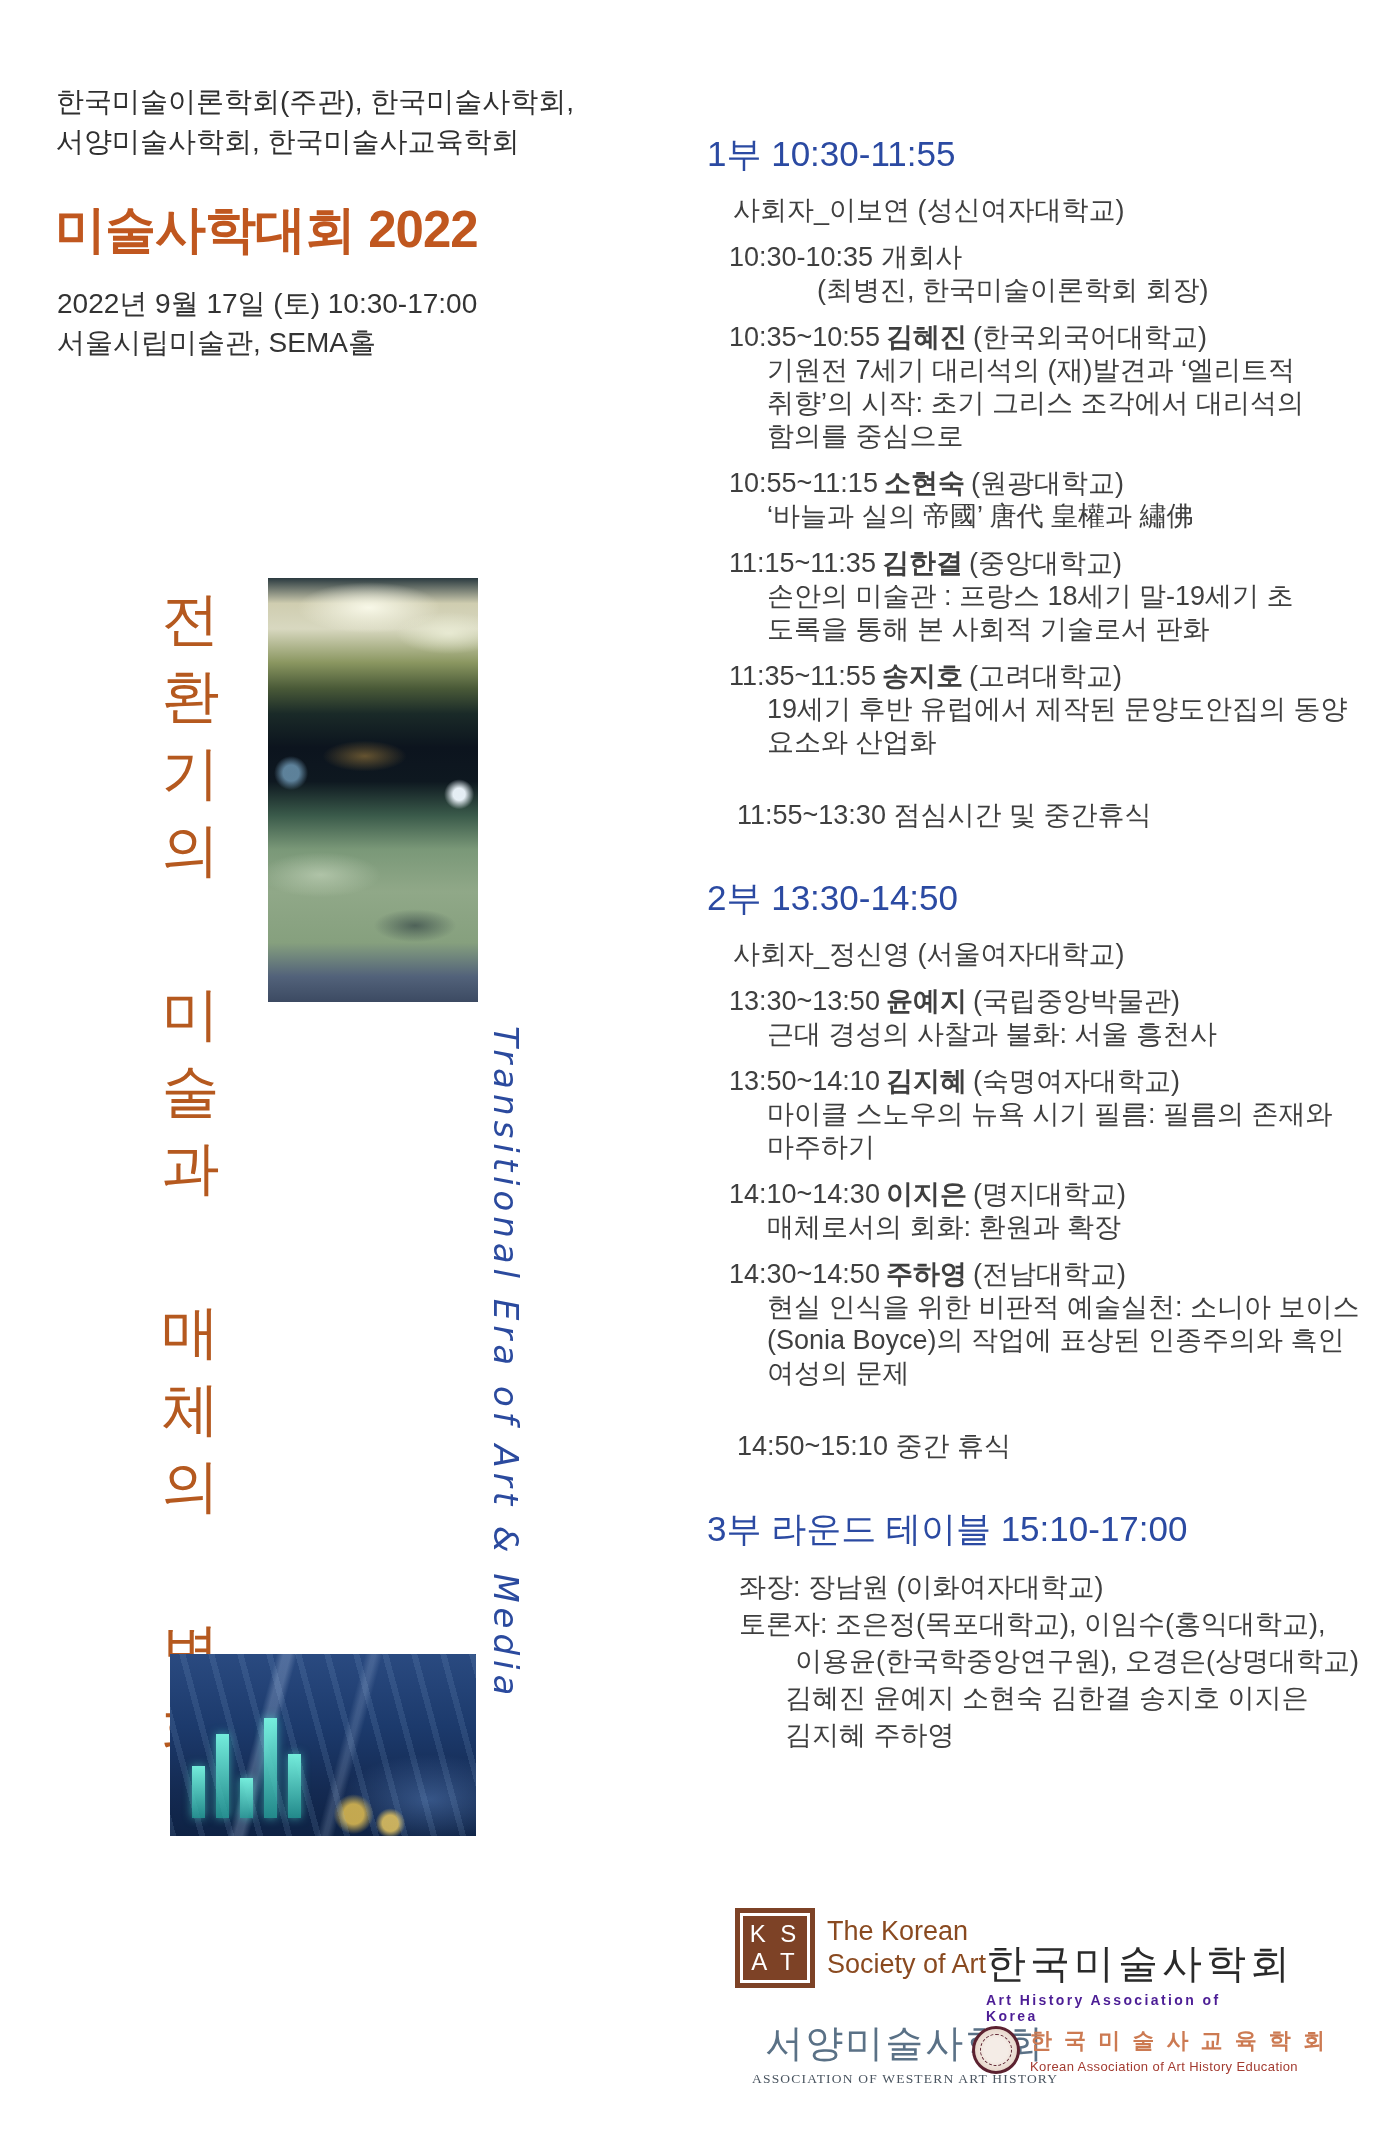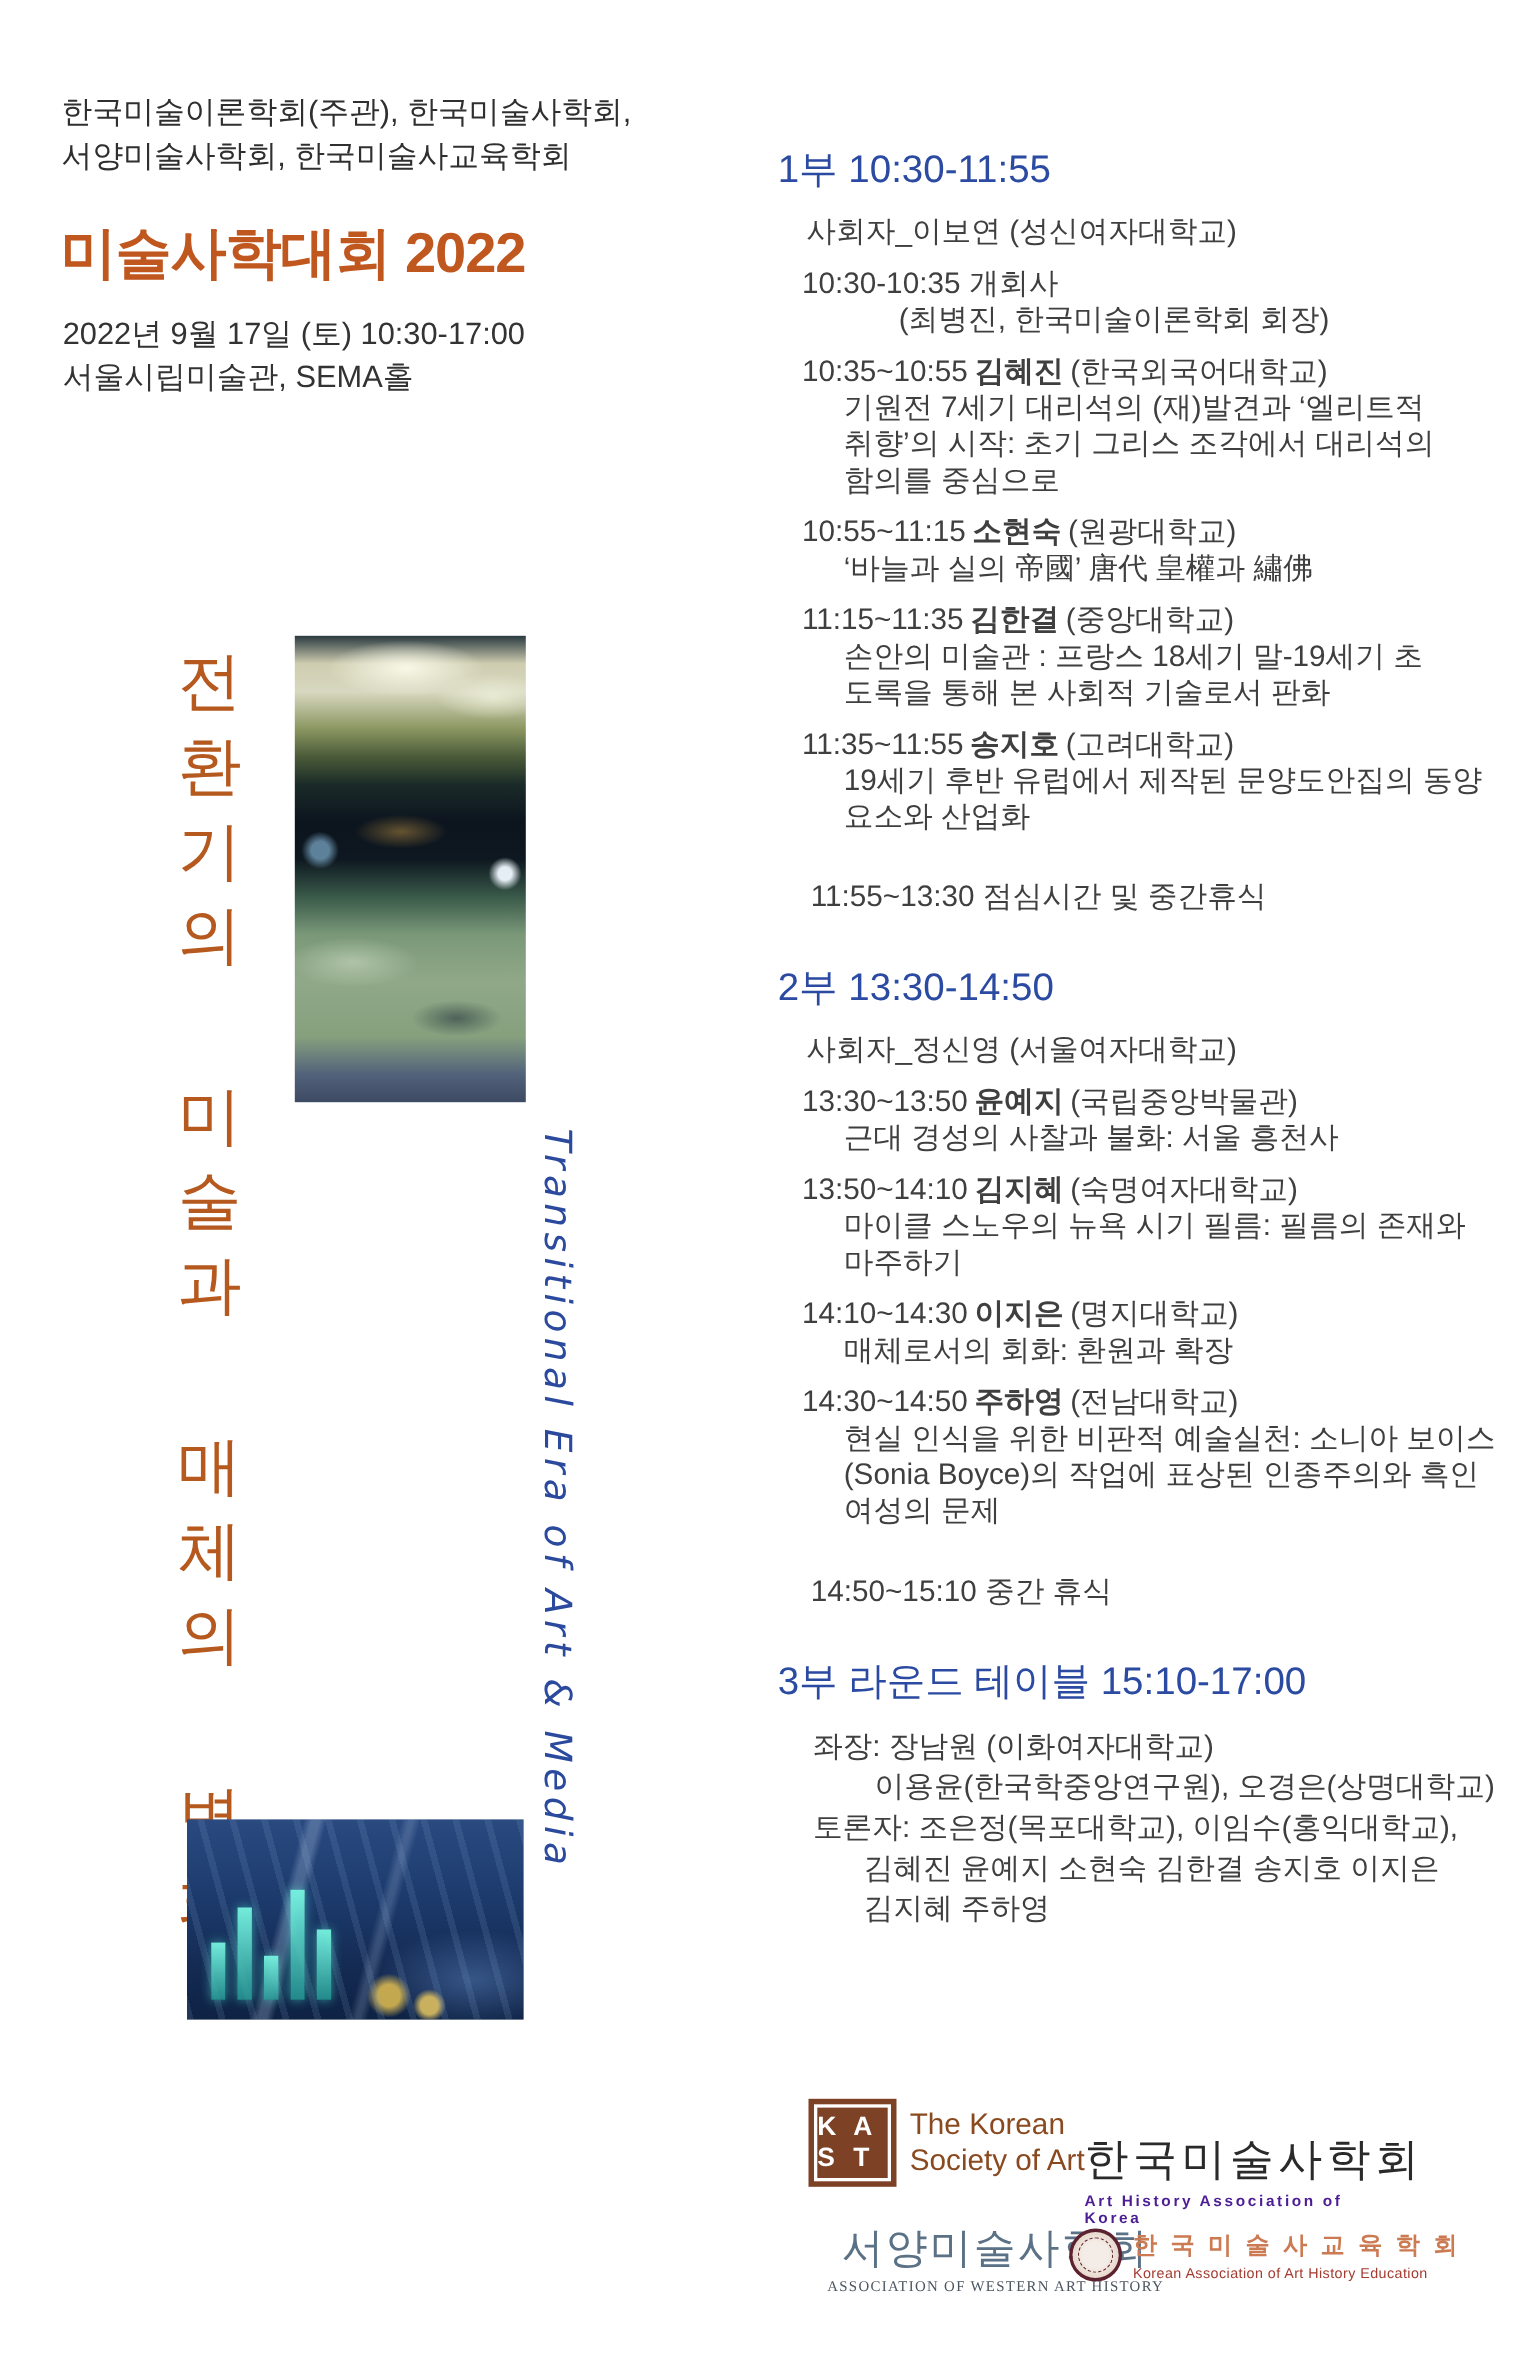--- a/index.html
+++ b/index.html
@@ -75,22 +75,22 @@
   .break-line { margin:40px 0 0 30px; font-size:27px; line-height:33px; }
   .chair-line { margin:18px 0 0 32px; font-size:27px; line-height:37px; }
   .disc-line   { margin-left:32px; font-size:27px; line-height:37px; }
   .disc-indent { margin-left:88px; }
   .disc-names  { margin-left:78px; }
 
   
   .logo-ksat { position:absolute; left:735px; top:1908px; display:flex; align-items:center; }
   .ksat-mark { width:64px; height:64px; border:5px solid #7d4226; padding:3px; background:#ffffff; }
   .ksat-inner { width:100%; height:100%; background:#7d4226; color:#ffffff;
-    display:flex; justify-content:center; align-items:center;
-    font-size:24px; font-weight:bold; line-height:28px; letter-spacing:4px; }
+    display:flex; flex-direction:column; justify-content:center; align-items:center;
+    font-size:24px; font-weight:normal; line-height:28px; letter-spacing:4px; }
   .ksat-name { margin-left:12px; font-size:27px; line-height:33px; color:#8a4a20; }
 
   .logo-ahak { position:absolute; left:986px; top:1908px; width:260px; }
   .ahak-row { display:flex; align-items:flex-end; height:78px; }
   .ahak-char { font-size:40px; line-height:46px; color:#2a2a2a; }
   .ahak-bar { width:3px; margin:0 2px; }
   .ahak-bar.v1 { height:46px; }
   .ahak-bar.v2 { height:58px; }
   .ahak-bar.v3 { height:74px; margin-bottom:4px; }
   .ahak-bar.v4 { height:52px; }
@@ -234,22 +234,22 @@
           <div>여성의 문제</div>
         </div>
       </div>
 
       <div class="break-line">14:50~15:10 중간 휴식</div>
     </div>
 
     <div class="sched-section">
       <h2 class="sec-heading">3부 라운드 테이블 15:10-17:00</h2>
       <div class="chair-line">좌장: 장남원 (이화여자대학교)</div>
+      <div class="disc-line">토론자:  조은정(목포대학교), 이임수(홍익대학교),</div>
       <div class="disc-line disc-indent">이용윤(한국학중앙연구원), 오경은(상명대학교)</div>
-      <div class="disc-line">토론자:  조은정(목포대학교), 이임수(홍익대학교),</div>
       <div class="disc-line disc-names">김혜진 윤예지 소현숙 김한결 송지호 이지은</div>
       <div class="disc-line disc-names">김지혜 주하영</div>
     </div>
 
   </div>
 
   <div class="logo-ksat">
     <div class="ksat-mark">
       <div class="ksat-inner">
         <div>K S</div>

